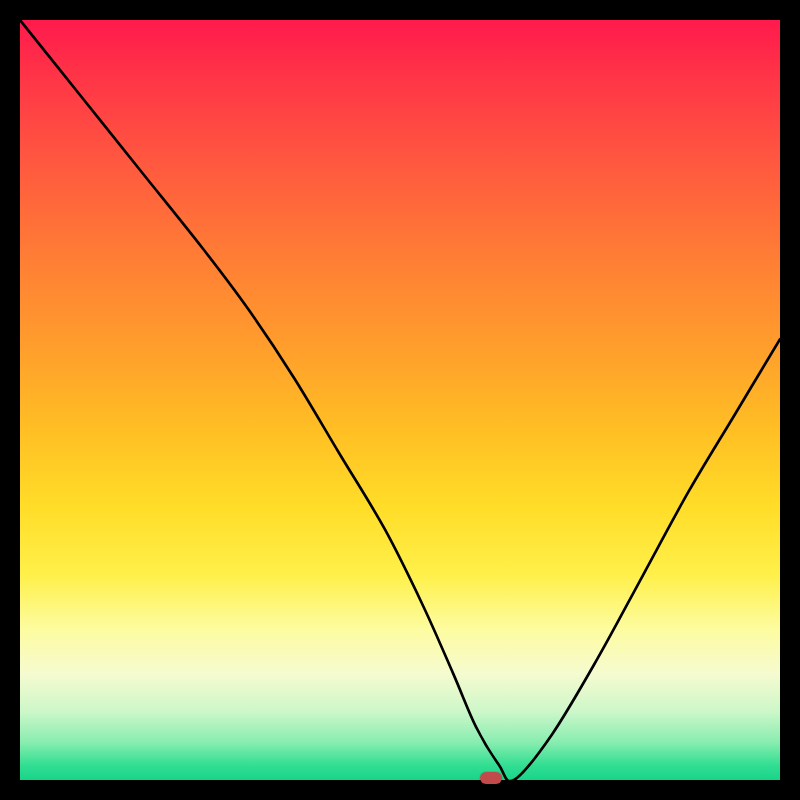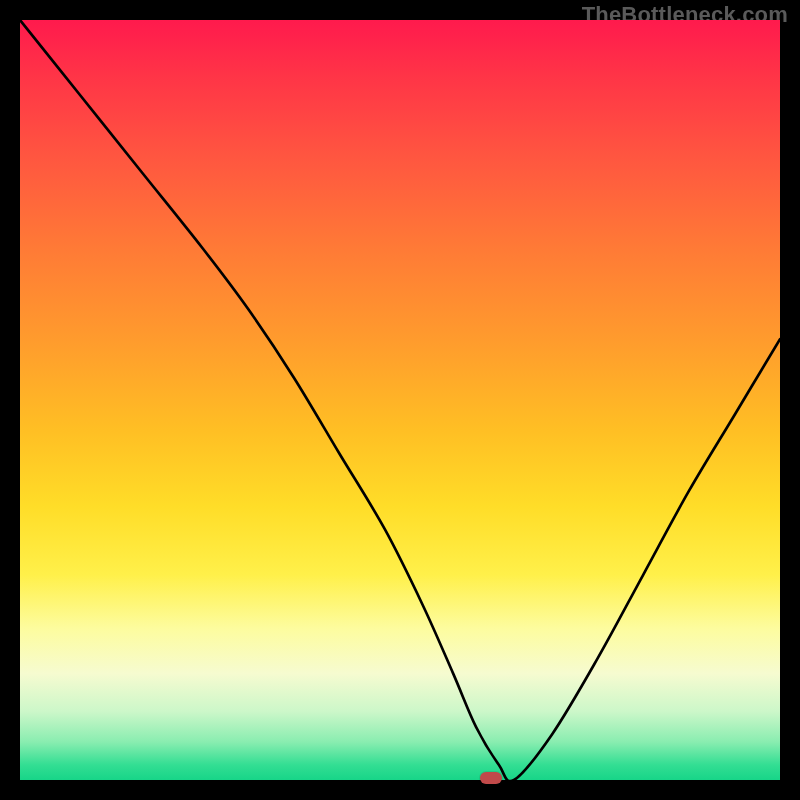--- a/index.html
+++ b/index.html
@@ -70,21 +70,20 @@
     height: 12px;
     border-radius: 6px;
     background: #c14a4a;
     box-shadow: 0 0 0 1px rgba(0,0,0,0.08);
   }
 </style>
 </head>
 <body>
 
 <div class="frame">
-  <div class="watermark">TheBottleneck.com</div>
 
   <div class="plot">
     <div class="gradient"></div>
 
     <svg class="curve" viewBox="0 0 100 100" preserveAspectRatio="none">
       <path id="curve-path" fill="none" stroke-width="0.35" stroke-linecap="round" vector-effect="none" stroke="#000000" d="M 0 0 C 1.3333333333333333 1.6666666666666667, 5.333333333333334 6.666666666666666, 8 10 C 10.666666666666666 13.333333333333334, 13.333333333333334 16.666666666666668, 16 20 C 18.666666666666668 23.333333333333332, 21.666666666666668 27, 24 30 C 26.333333333333332 33, 28 35.166666666666664, 30 38 C 32 40.833333333333336, 34 43.833333333333336, 36 47 C 38 50.166666666666664, 40 53.666666666666664, 42 57 C 44 60.333333333333336, 46.166666666666664 63.666666666666664, 48 67 C 49.833333333333336 70.33333333333333, 51.5 73.83333333333333, 53 77 C 54.5 80.16666666666667, 55.83333333333333 83.33333333333333, 56.99999999999999 86 C 58.16666666666666 88.66666666666667, 59 91, 60 93 C 61 95, 62.166666666666664 96.83333333333333, 63 98 C 63.833333333333336 99.16666666666667, 63.833333333333336 100.66666666666667, 65 100 C 66.16666666666667 99.33333333333333, 68.16666666666667 96.66666666666667, 70 94 C 71.83333333333333 91.33333333333333, 74 87.5, 76 84 C 78 80.5, 80 76.66666666666667, 82 73 C 84 69.33333333333333, 86 65.5, 88 62 C 90 58.5, 92 55.33333333333333, 94 52 C 96 48.66666666666667, 99 43.66666666666667, 100 42.00000000000001"></path>
     </svg>
 
     <div class="marker" id="opt-marker" title="optimal" style="left: 460.2px; top: 752px; background: rgb(193, 74, 74);"></div>
   </div>

